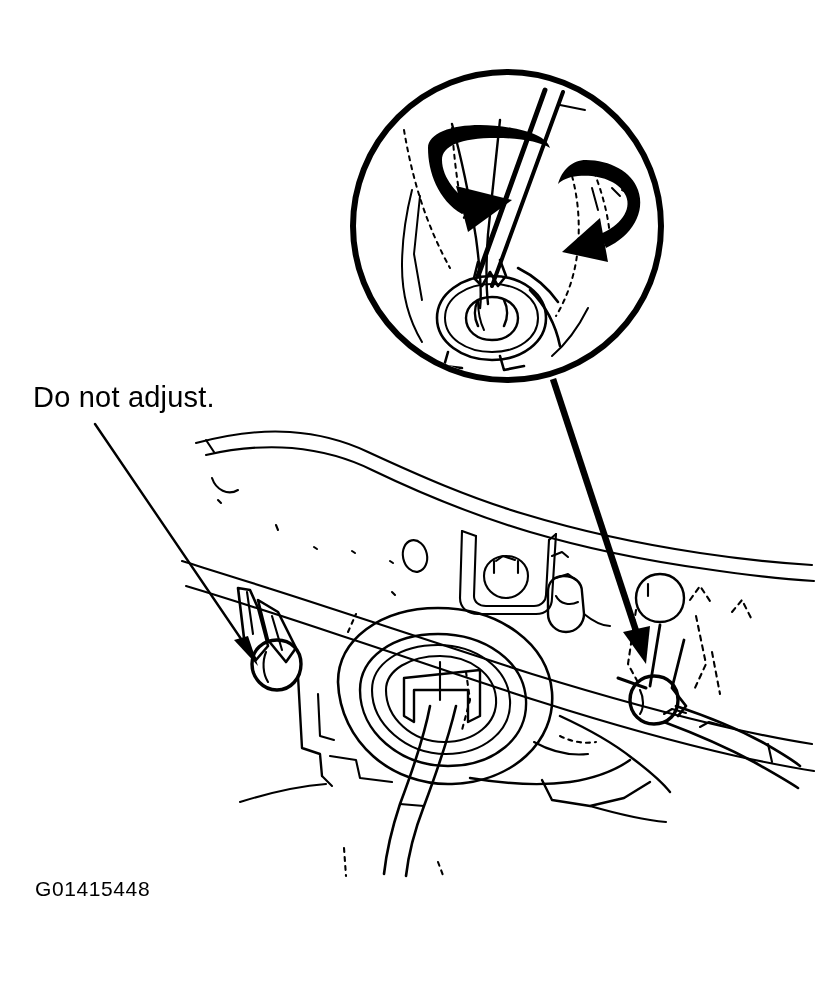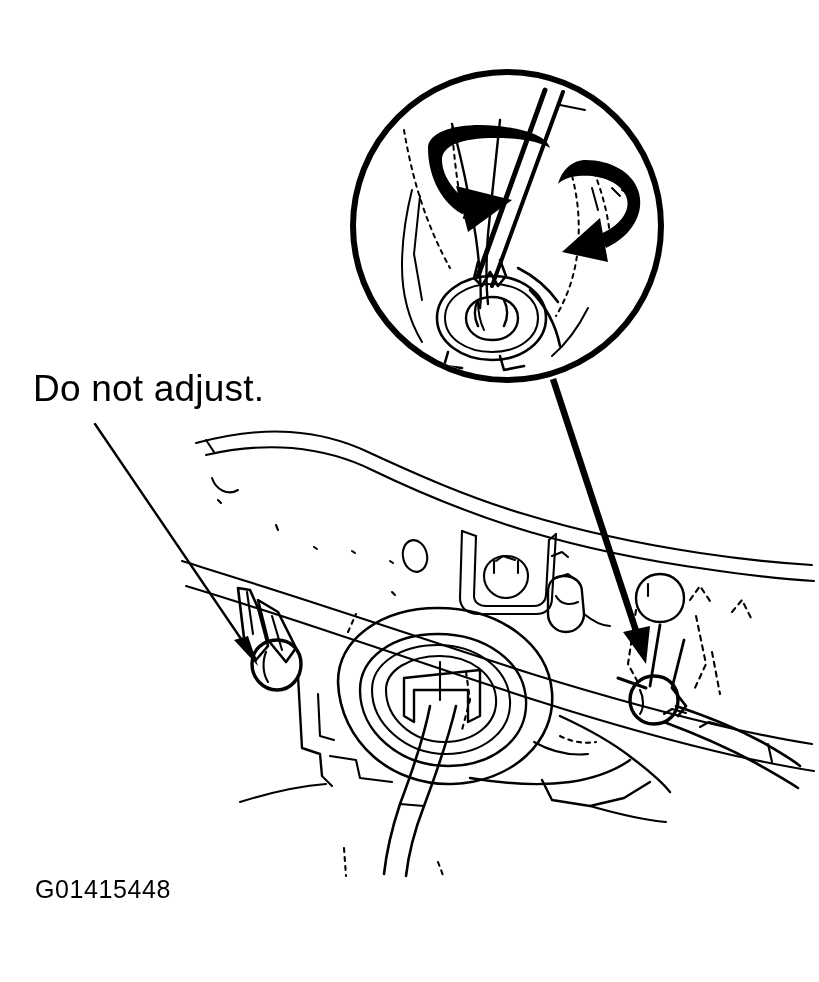--- a/index.html
+++ b/index.html
@@ -25,34 +25,34 @@
   #figure-svg {
     position: absolute;
     left: 0; top: 0;
     width: 819px;
     height: 982px;
     display: block;
   }
   .callout-label {
     position: absolute;
     left: 33px;
-    top: 372px;
+    top: 380px;
     font-family: "Liberation Sans", sans-serif;
-    font-size: 37px;
+    font-size: 29px;
     line-height: 34px;
     letter-spacing: 0.2px;
     white-space: nowrap;
     color: #000000;
   }
   .figure-id {
     position: absolute;
     left: 35px;
     top: 874px;
     font-family: "Liberation Sans", sans-serif;
-    font-size: 25px;
+    font-size: 21px;
     line-height: 30px;
     letter-spacing: 0.6px;
     white-space: nowrap;
     color: #000000;
   }
 </style>
 </head>
 <body>
 
 <div id="figure-root">

